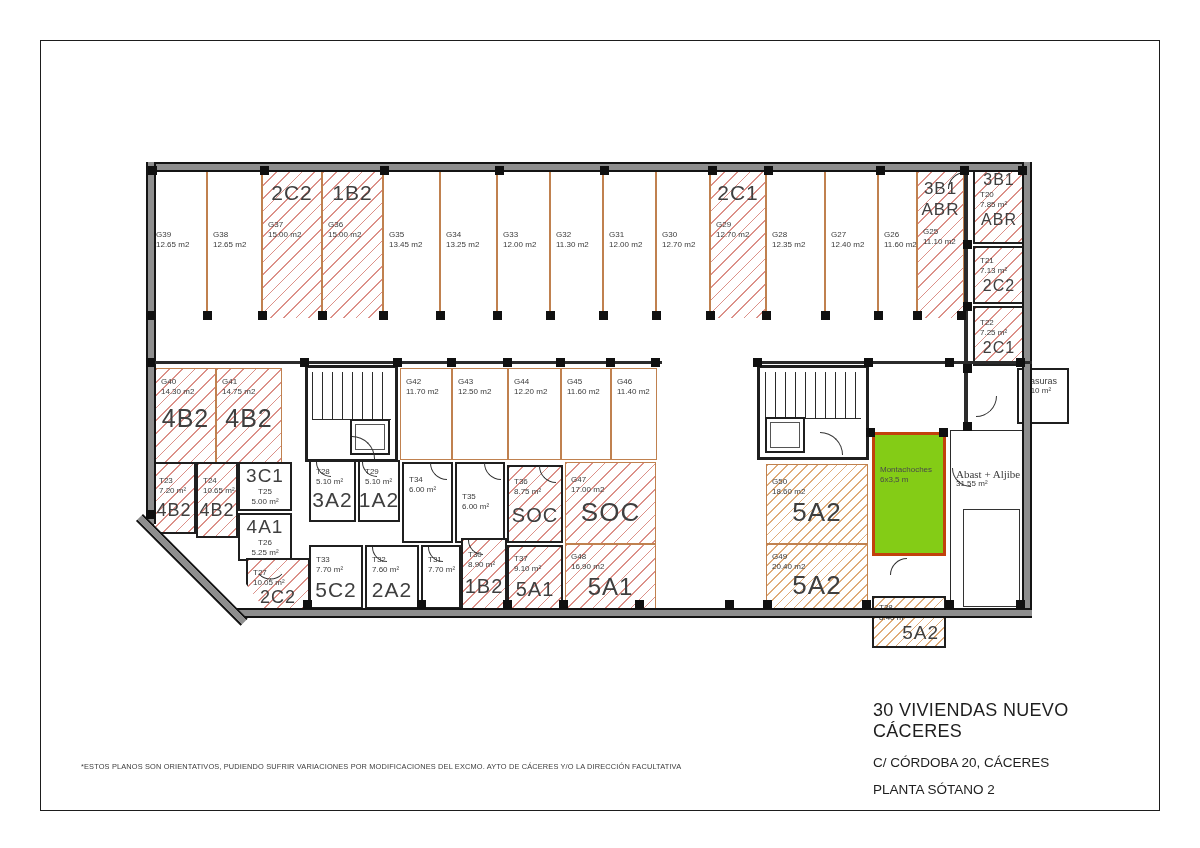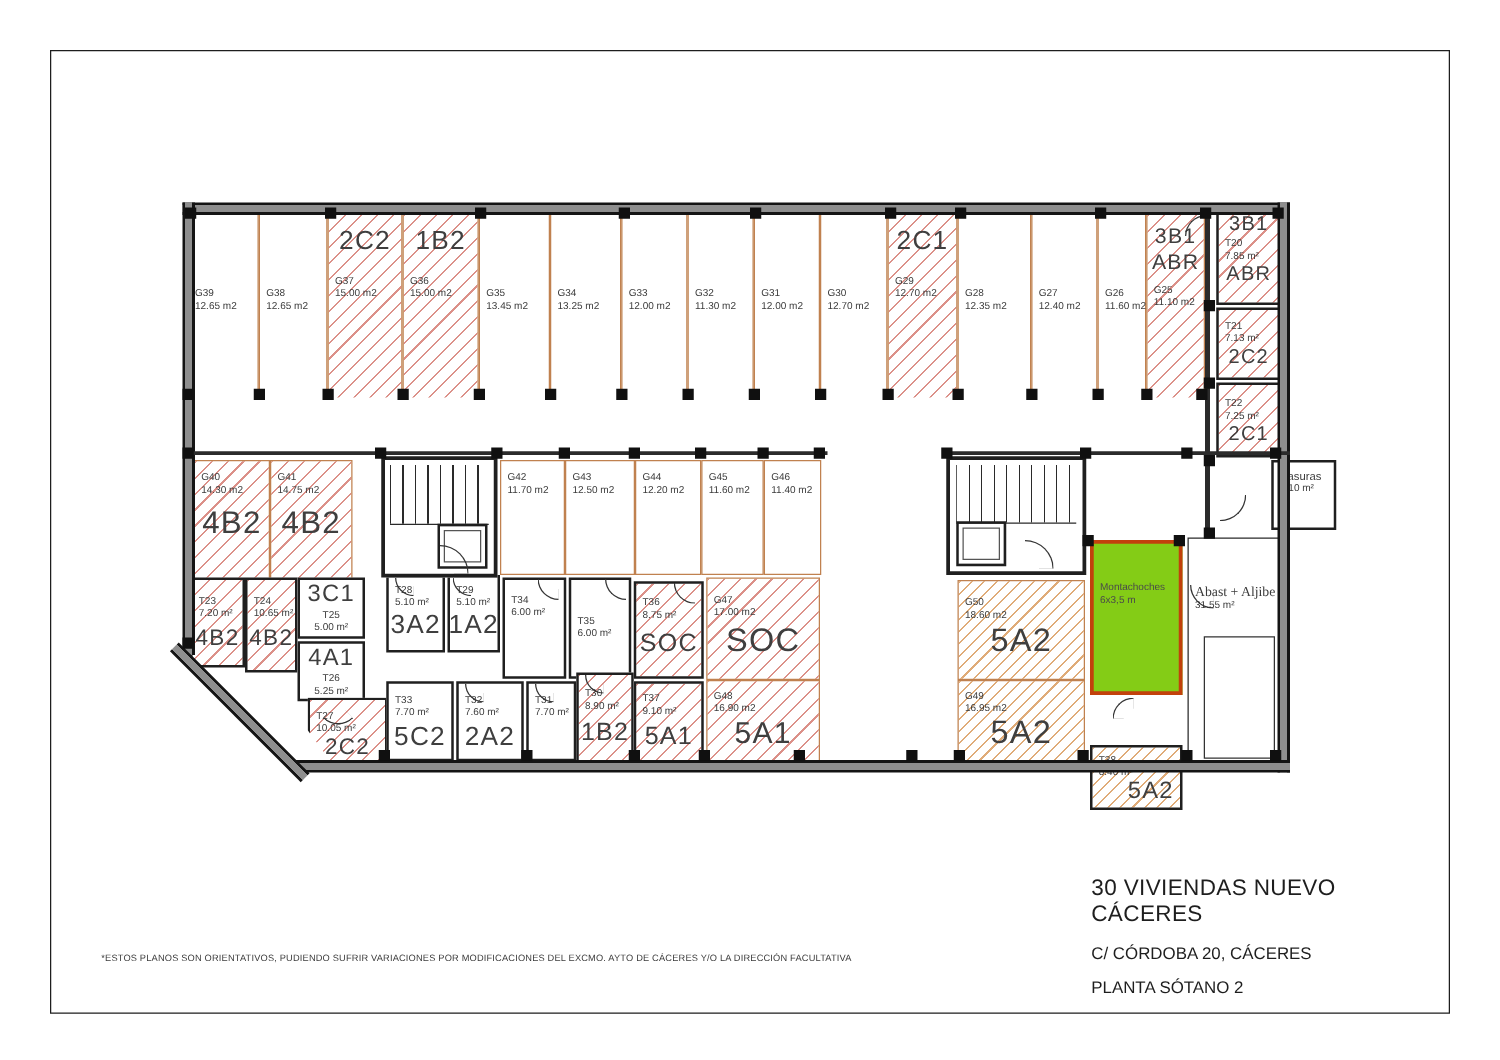--- a/index.html
+++ b/index.html
@@ -309,21 +309,21 @@
         <div class="sm">16.90 m2</div>
         <div class="big" style="font-size: 24px; margin-top: 2px;">5A1</div>
       </div>
       <div class="room garage hatch-orange" style="left: 766px; top: 464px; width: 102px; height: 80px; padding-top: 12px;">
         <div class="sm">G50</div>
         <div class="sm">18.60 m2</div>
         <div class="big" style="font-size: 26px; margin-top: 2px;">5A2</div>
       </div>
       <div class="room garage hatch-orange" style="left: 766px; top: 544px; width: 102px; height: 66px; padding-top: 7px;">
         <div class="sm">G49</div>
-        <div class="sm">16.95 m2</div>
+        <div class="sm">20.40 m2</div>
         <div class="big" style="font-size: 26px; margin-top: 0px;">5A2</div>
       </div>
       <div class="room liftroom" style="left: 872px; top: 432px; width: 74px; height: 124px; padding-top: 30px;">
         <div class="sm">Montachoches</div>
         <div class="sm">6x3,5 m</div>
       </div>
       <div class="room trastero hatch-orange big-right" style="left: 872px; top: 558px; width: 74px; height: 52px; padding-top: 5px; margin-top: 38px;">
         <div class="sm">T38</div>
         <div class="sm">8.40 m²</div>
         <div class="big" style="font-size: 19px; margin-top: 0px;">5A2</div>

